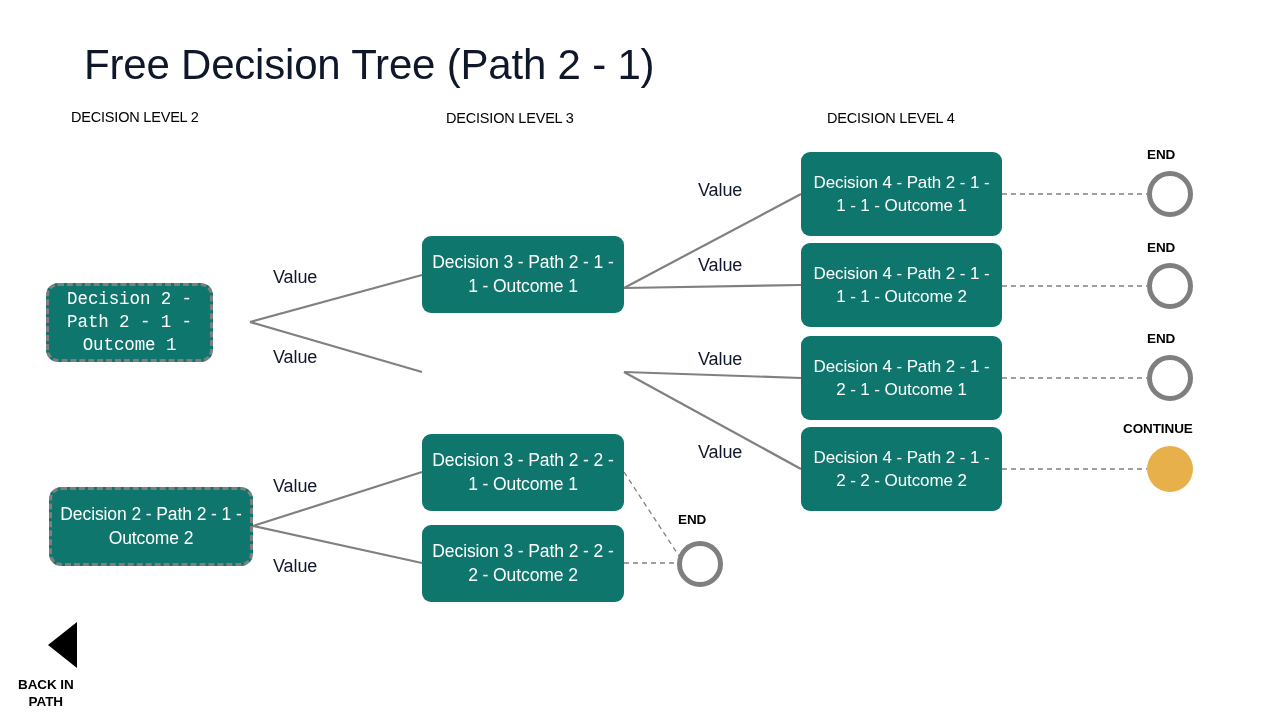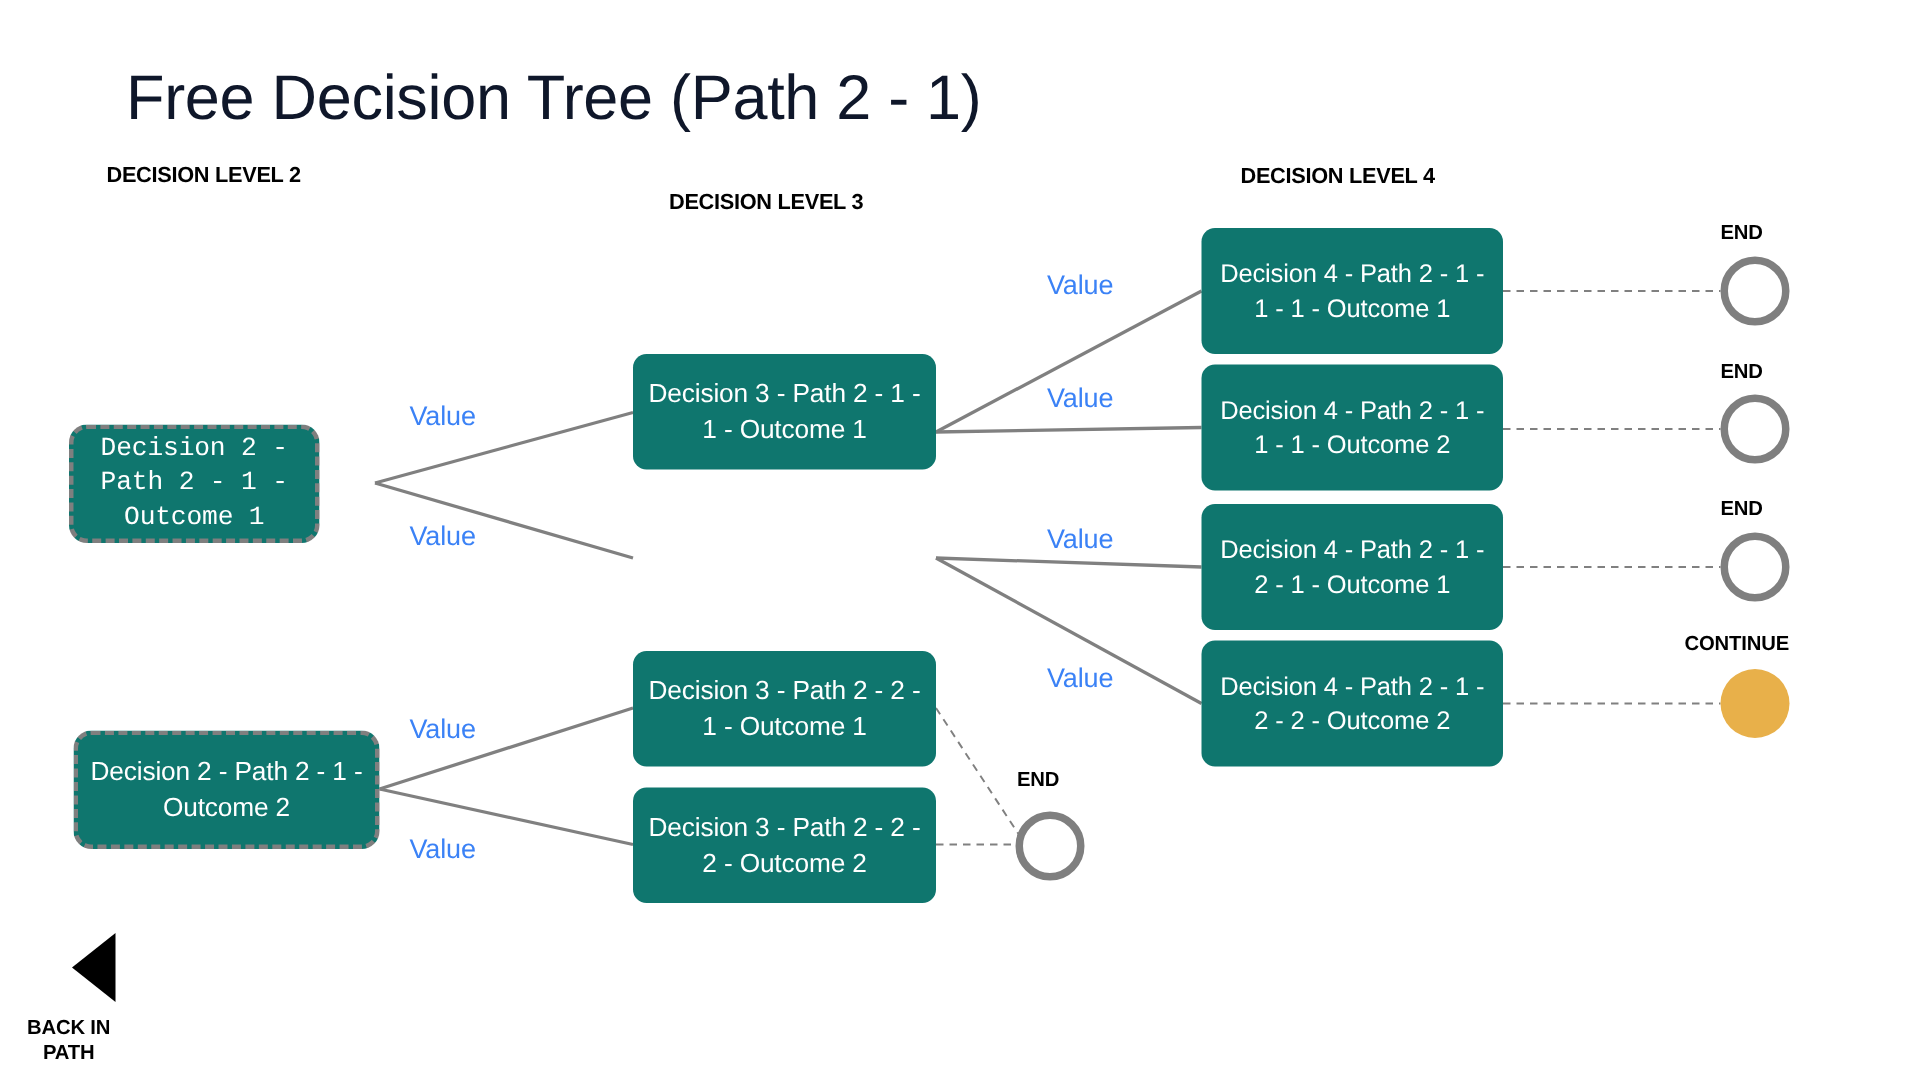--- a/index.html
+++ b/index.html
@@ -42,21 +42,21 @@
     font-size: 42px;
     font-weight: 400;
     color: #0f172a;
     letter-spacing: -0.2px;
     white-space: nowrap;
     margin-left: 20px;
   }
   .level-head {
     position: absolute;
     font-size: 14.5px;
-    font-weight: bold;
+    font-weight: normal;
     color: #000000;
     letter-spacing: -0.2px;
     white-space: nowrap;
   }
   .node {
     position: absolute;
     box-sizing: border-box;
     background: #0f766e;
     border-radius: 9px;
     color: #ffffff;
@@ -73,21 +73,21 @@
     border: 3px dashed #7f7f7f;
     border-radius: 12px;
   }
   .node.lvl4 {
     font-size: 17px;
     line-height: 1.36;
   }
   .value-label {
     position: absolute;
     font-size: 18px;
-    color: #3b82f6;
+    color: #0f172a;
     white-space: nowrap;
     letter-spacing: -0.1px;
     text-align: right;
   }
   .term-label {
     position: absolute;
     font-size: 13.5px;
     font-weight: bold;
     color: #000000;
     white-space: nowrap;
@@ -173,21 +173,21 @@
       </div>
       <div class="node lvl4" style="left: 801px; top: 427px; width: 201px; height: 84px;">
         <span>Decision 4 - Path 2 - 1 - 2 - 2 - Outcome 2</span>
       </div>
     </div>
 
   <div id="title">Free Decision Tree (Path 2 - 1)</div>
 
   <div class="layer" id="headings-layer">
       <div class="level-head" style="left: 71px; top: 109px;">DECISION LEVEL 2</div>
-      <div class="level-head" style="left: 446px; top: 110px; margin-top: 17px;">DECISION LEVEL 3</div>
+      <div class="level-head" style="left: 446px; top: 110px;">DECISION LEVEL 3</div>
       <div class="level-head" style="left: 827px; top: 110px;">DECISION LEVEL 4</div>
     </div>
   <div class="layer" id="labels-layer">
       <div class="value-label" style="left: 273px; top: 267px;">Value</div>
       <div class="value-label" style="left: 273px; top: 347px;">Value</div>
       <div class="value-label" style="left: 698px; top: 180px;">Value</div>
       <div class="value-label" style="left: 698px; top: 255px;">Value</div>
       <div class="value-label" style="left: 273px; top: 476px;">Value</div>
       <div class="value-label" style="left: 273px; top: 556px;">Value</div>
       <div class="value-label" style="left: 698px; top: 349px;">Value</div>

